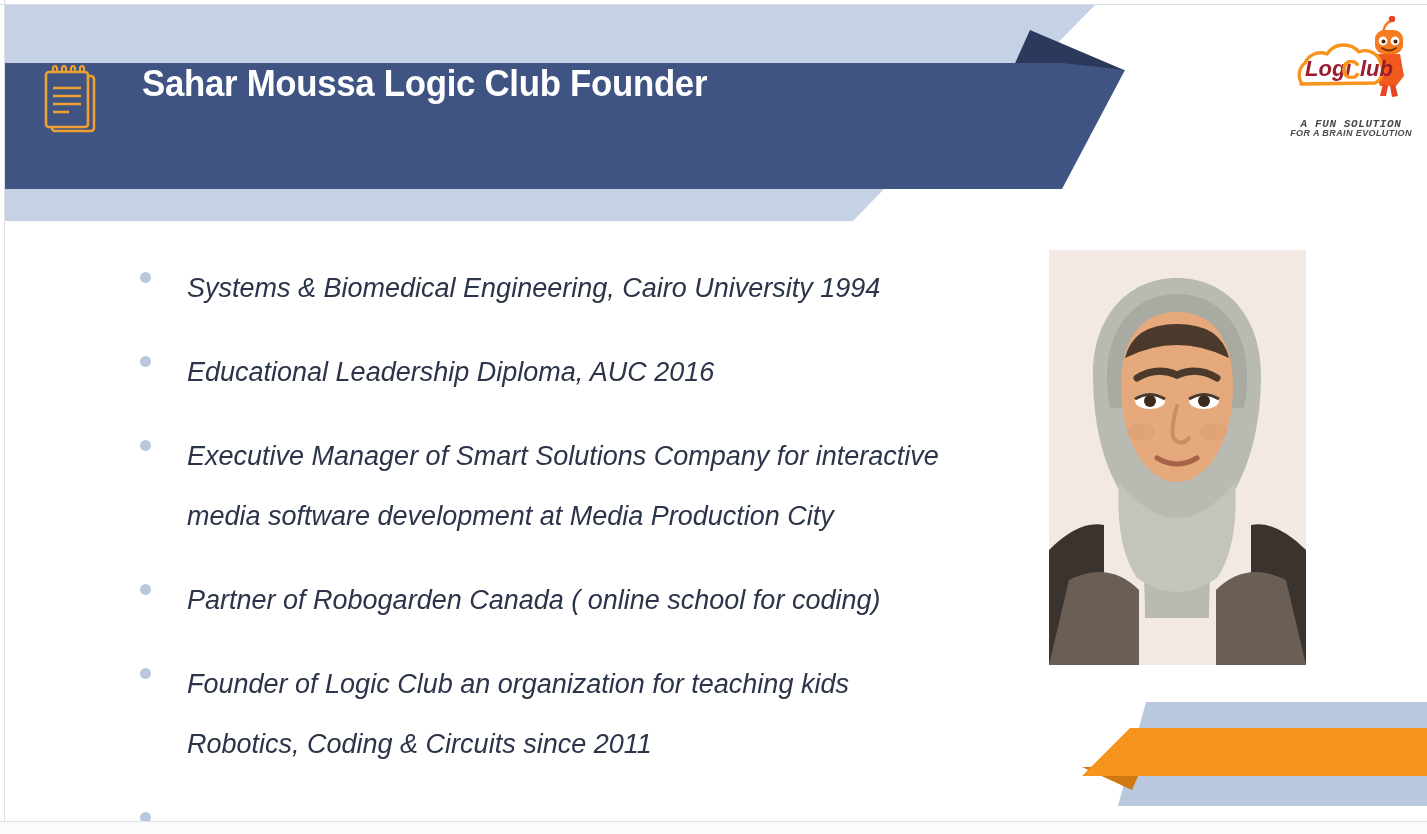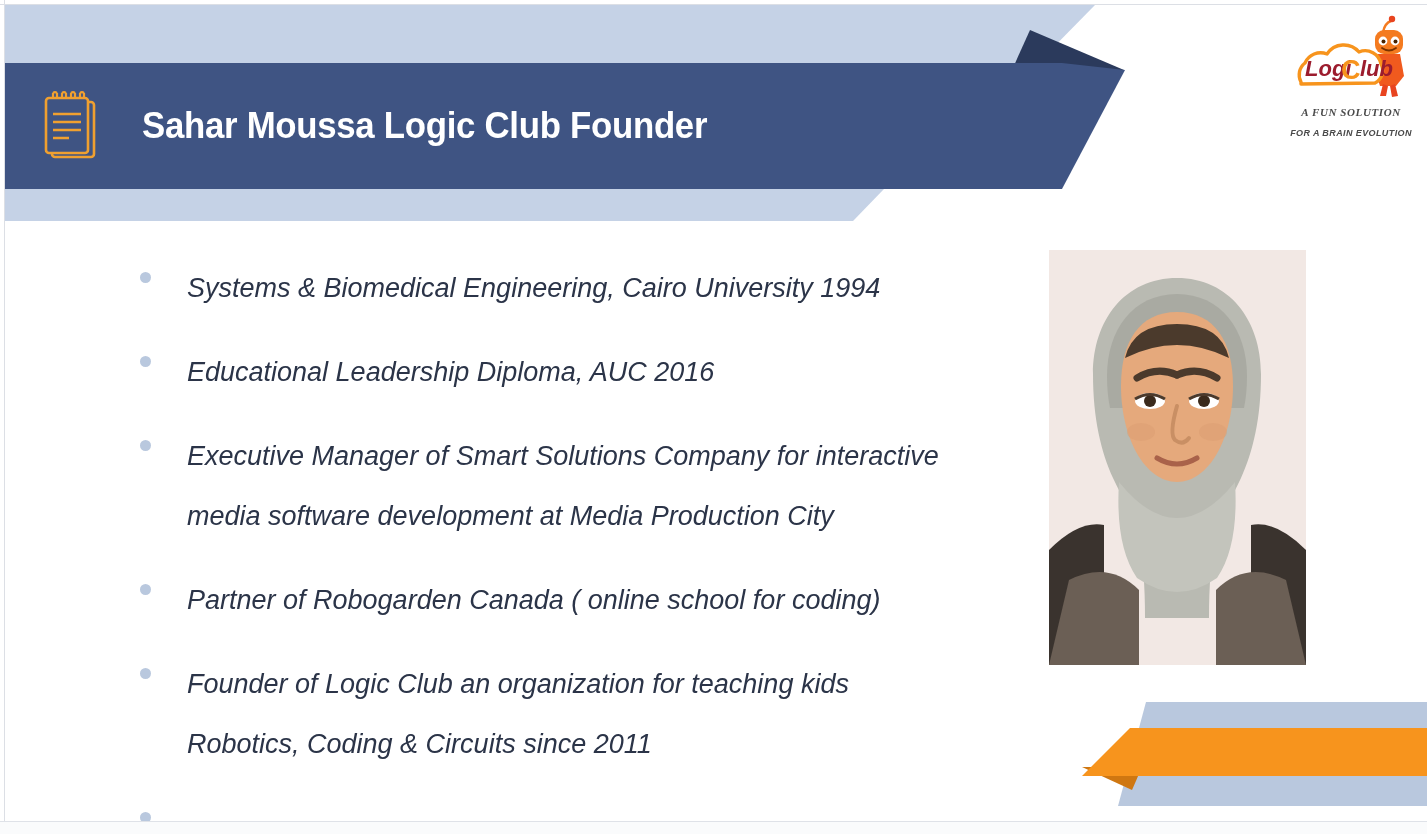--- a/index.html
+++ b/index.html
@@ -81,21 +81,21 @@
   }
 
   
   .hdr-banner {
     position: absolute;
     left: 5px; top: 58px;
     width: 1120px; height: 126px;
     background: #3f5483;
     clip-path: polygon(0 0, 1057px 0, 1120px 7px, 1057px 126px, 0 126px);
     display: flex;
-    align-items: center;
+    align-items: flex-start;
   }
 
   .notepad-icon {
     margin-left: 35px;
     width: 60px; height: 74px;
     position: relative;
     flex: 0 0 auto;
   }
 
   .slide-title {
@@ -111,29 +111,29 @@
   }
 
   
   .logo-box {
     position: absolute;
     right: 12px; top: 14px;
     width: 132px; height: 122px;
   }
   .logo-tagline-1 {
     position: absolute;
-    left: 6px; top: 92px;
+    left: 6px; top: 104px;
     width: 124px;
     text-align: center;
     font-size: 11px;
     font-style: italic;
     font-weight: bold;
     color: #4a4a4a;
     letter-spacing: 0.6px;
-    font-family: Liberation Serif, serif;
+    font-family: Liberation Mono, monospace;
   }
   .logo-tagline-2 {
     position: absolute;
     left: 6px; top: 114px;
     width: 124px;
     text-align: center;
     font-size: 9px;
     font-style: italic;
     font-weight: bold;
     color: #4a4a4a;

